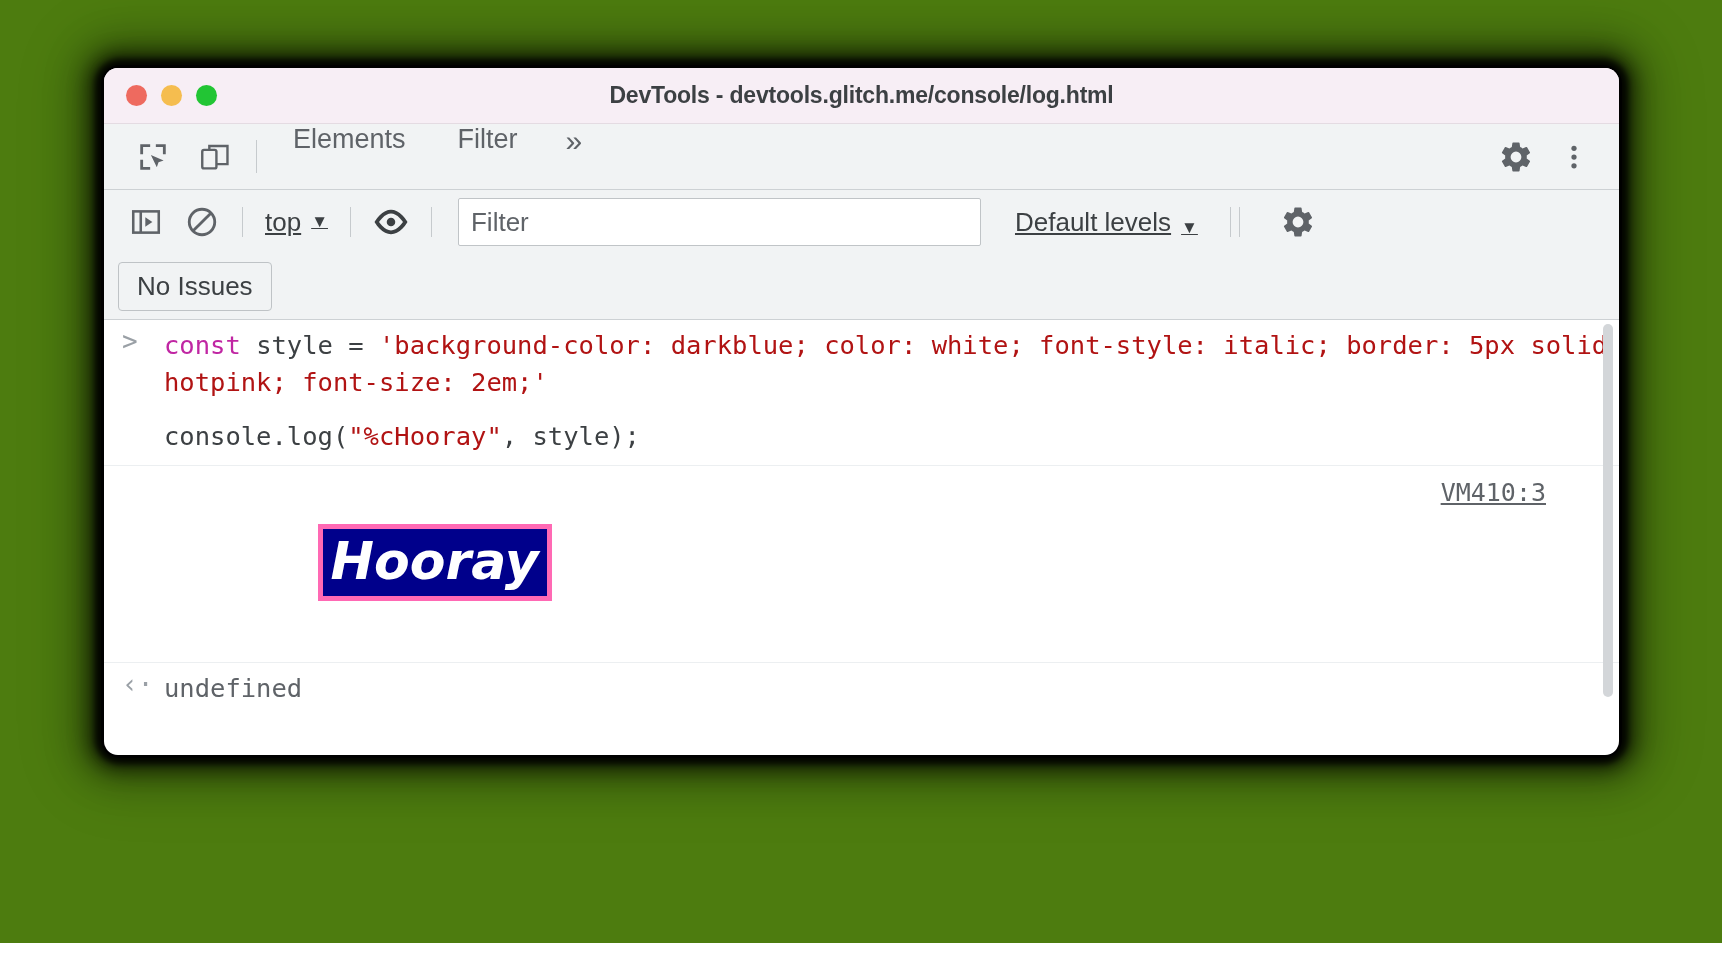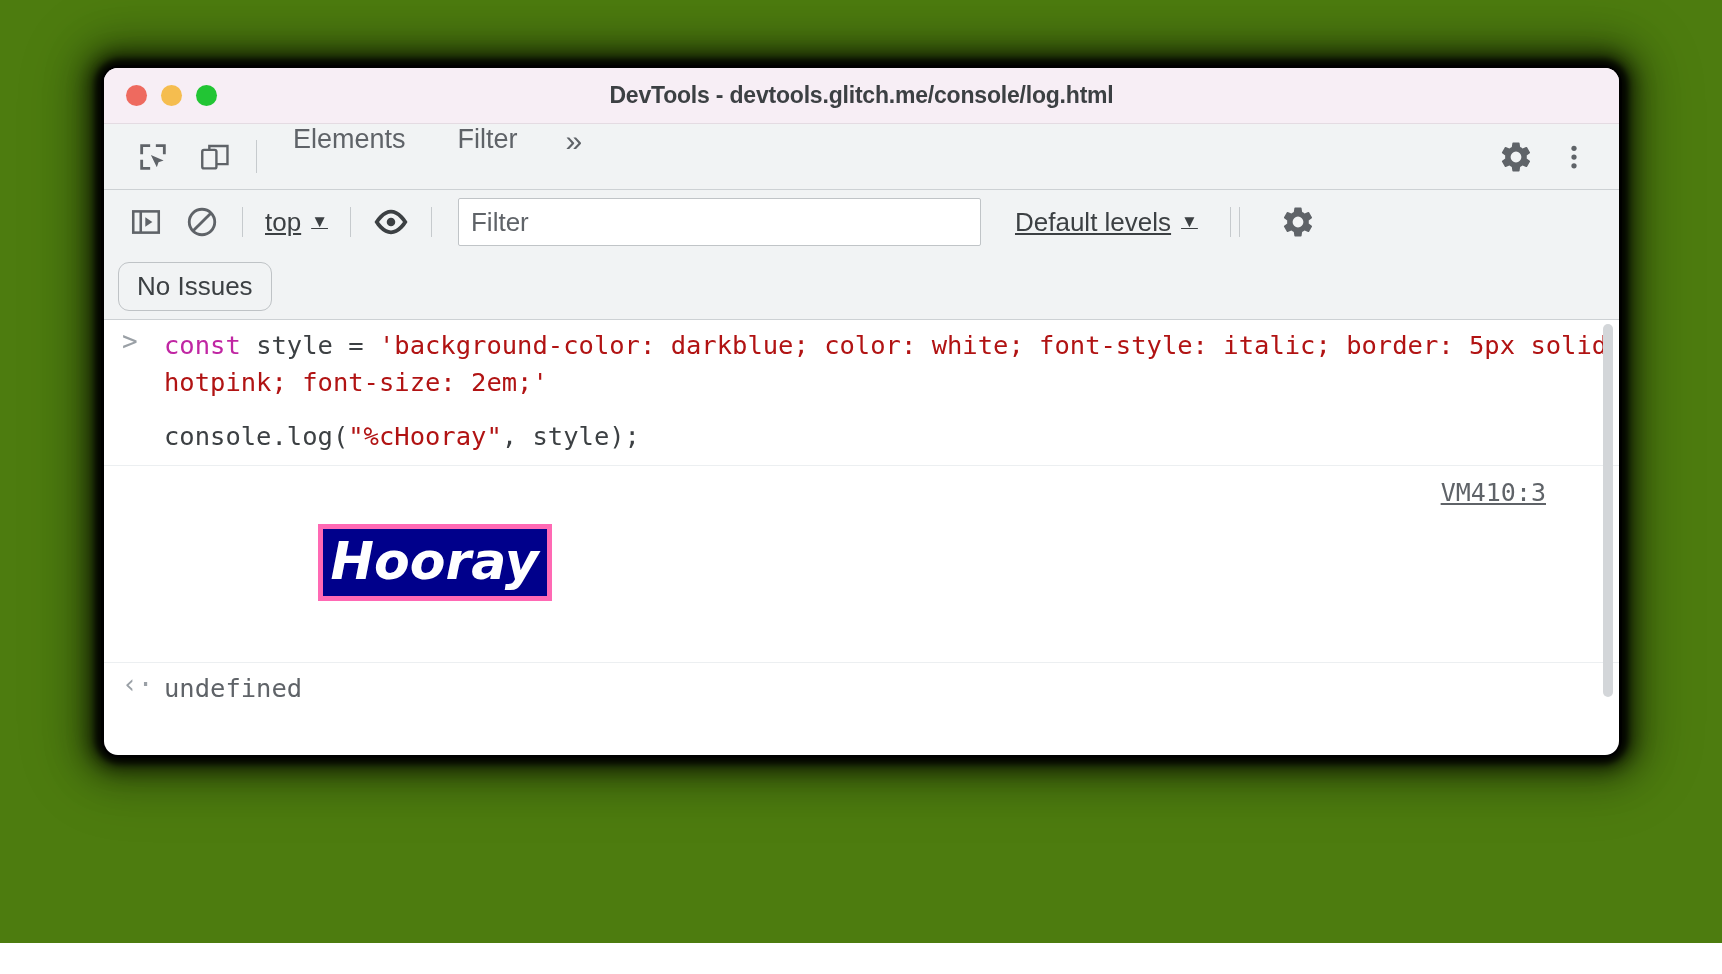--- a/index.html
+++ b/index.html
@@ -178,21 +178,21 @@
     height: 66px;
     background: #f1f3f4;
     display: flex;
     align-items: center;
     padding-left: 14px;
     border-bottom: 1px solid #cdd1d4;
   }
   .issues-btn {
     border: 1px solid #bfc3c6;
     background: #f1f3f4;
-    border-radius: 11px;
+    border-radius: 4px;
     font-size: 26px;
     color: #3c4043;
     padding: 8px 18px;
     cursor: pointer;
     font-family: "Liberation Sans", sans-serif;
   }
 
   
   .console-body {
     position: relative;
@@ -377,21 +377,21 @@
         <svg width="38" height="38" viewBox="0 0 24 24">
           <path d="M12 5.5C6.8 5.5 3 12 3 12s3.8 6.5 9 6.5 9-6.5 9-6.5-3.8-6.5-9-6.5z" fill="none" stroke="#3c4043" stroke-width="2.4"></path>
           <circle cx="12" cy="12" r="2.7" fill="#3c4043"></circle>
         </svg>
       </div>
 
       <div class="ct-sep"></div>
 
       <input class="filter-input" type="text" placeholder="Filter" style="">
 
-      <div class="ct-select" style="margin-left:24px;">
+      <div class="ct-select" style="margin-left:24px;align-items:flex-end;">
         <span>Default levels</span>
         <span class="caret">▼</span>
       </div>
 
       <div class="ct-sep" style="margin-left:22px;"></div>
       <div class="ct-sep" style="margin-left:-4px;"></div>
 
       <div class="ct-icon" style="margin-left:18px;">
         <svg width="36" height="36" viewBox="0 0 24 24">
           <path fill="#5f6368" d="M19.14 12.94a7.1 7.1 0 000-1.88l2.03-1.58a.5.5 0 00.12-.64l-1.92-3.32a.5.5 0 00-.6-.22l-2.39.96a7 7 0 00-1.62-.94l-.36-2.54a.5.5 0 00-.5-.42h-3.84a.5.5 0 00-.5.42l-.36 2.54c-.58.24-1.12.56-1.62.94l-2.39-.96a.5.5 0 00-.6.22L2.67 8.84a.5.5 0 00.12.64l2.03 1.58a7.1 7.1 0 000 1.88l-2.03 1.58a.5.5 0 00-.12.64l1.92 3.32c.13.22.39.3.6.22l2.39-.96c.5.38 1.04.7 1.62.94l.36 2.54c.04.24.25.42.5.42h3.84c.25 0 .46-.18.5-.42l.36-2.54c.58-.24 1.12-.56 1.62-.94l2.39.96c.21.08.47 0 .6-.22l1.92-3.32a.5.5 0 00-.12-.64l-2.03-1.58zM12 15.6A3.6 3.6 0 1115.6 12 3.6 3.6 0 0112 15.6z"></path>

